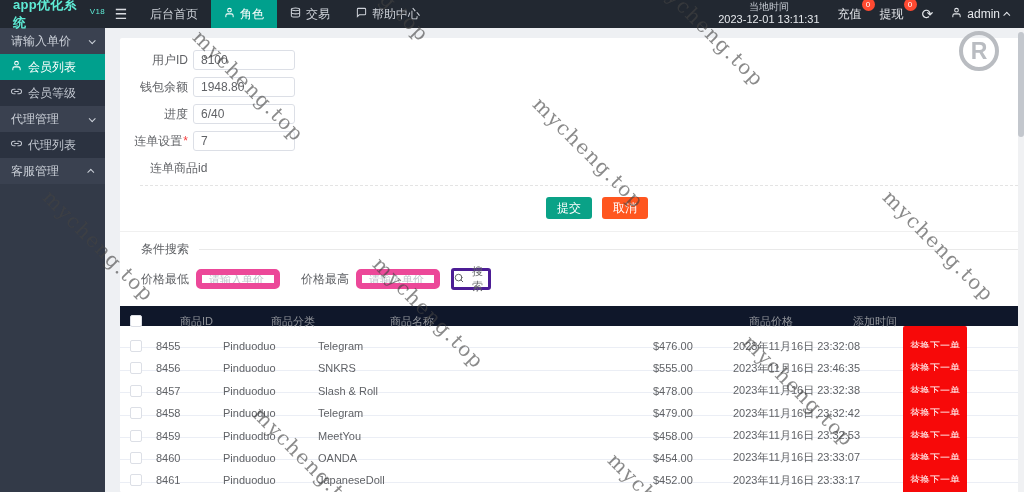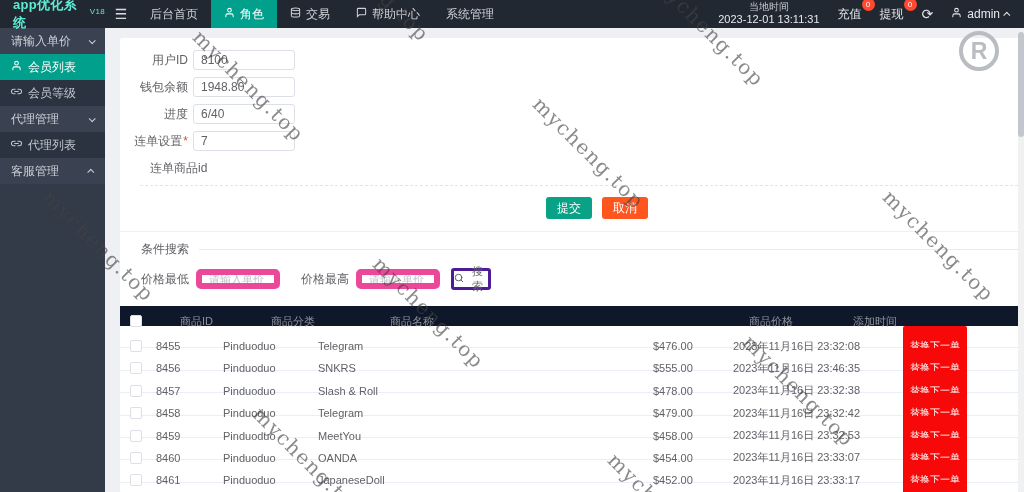--- a/index.html
+++ b/index.html
@@ -104,23 +104,20 @@
             <path d="M3 5v14c0 1.66 4 3 9 3s9-1.34 9-3V5"></path>
           </svg></span>
       <span>交易</span>
     </div>
     <div class="nav-item">
       <span><svg viewBox="0 0 24 24" fill="none" stroke="currentColor" stroke-width="2.2" stroke-linecap="round">
             <path d="M21 15a2 2 0 0 1-2 2H7l-4 4V5a2 2 0 0 1 2-2h14a2 2 0 0 1 2 2z"></path>
           </svg></span>
       <span>帮助中心</span>
     </div>
-    <div class="nav-item">
-      <span>系统管理</span>
-    </div>
   </div>
   <div class="nav-right">
     <div class="timebox">
       <div class="tl">当地时间</div>
       <div class="tv">2023-12-01 13:11:31</div>
     </div>
     <div class="badge-item">
       <span>充值</span>
       <span class="badge">0</span>
     </div>

